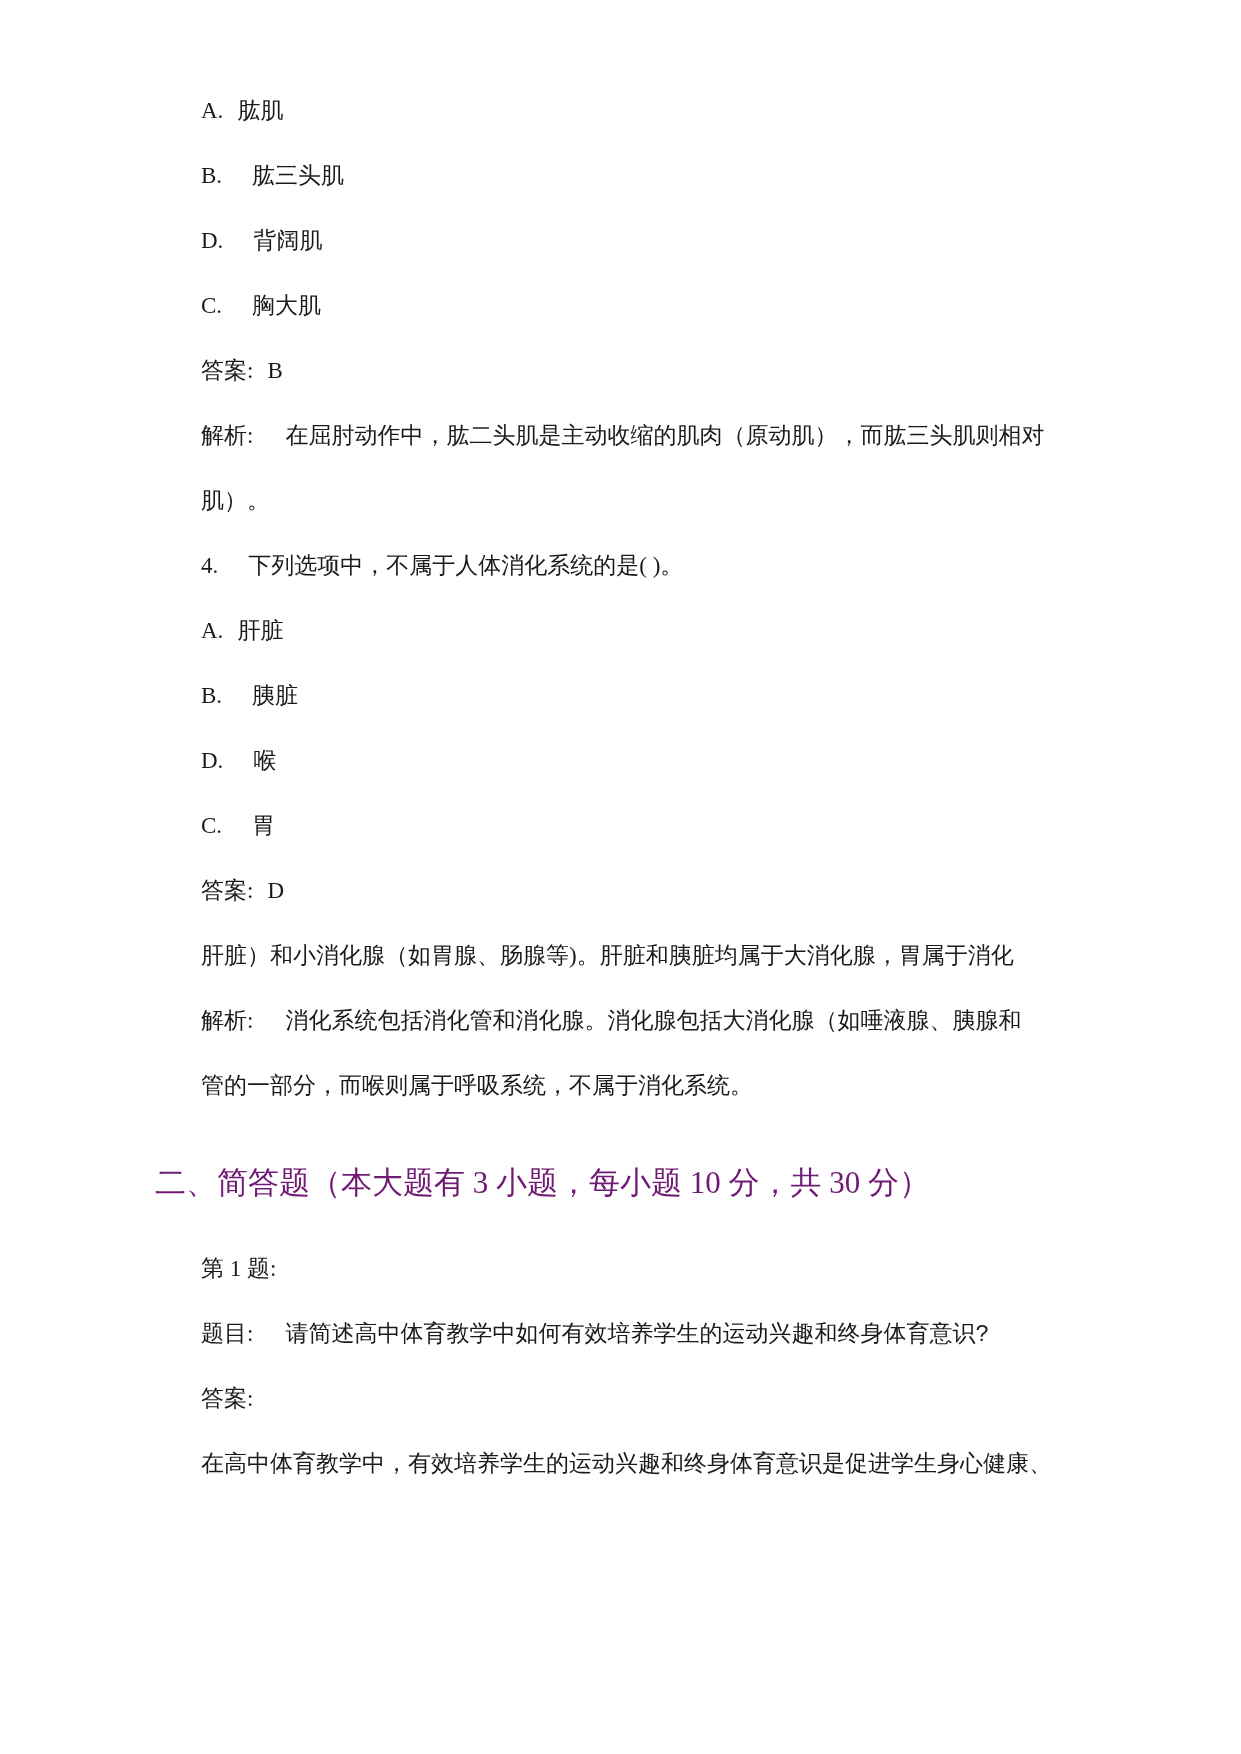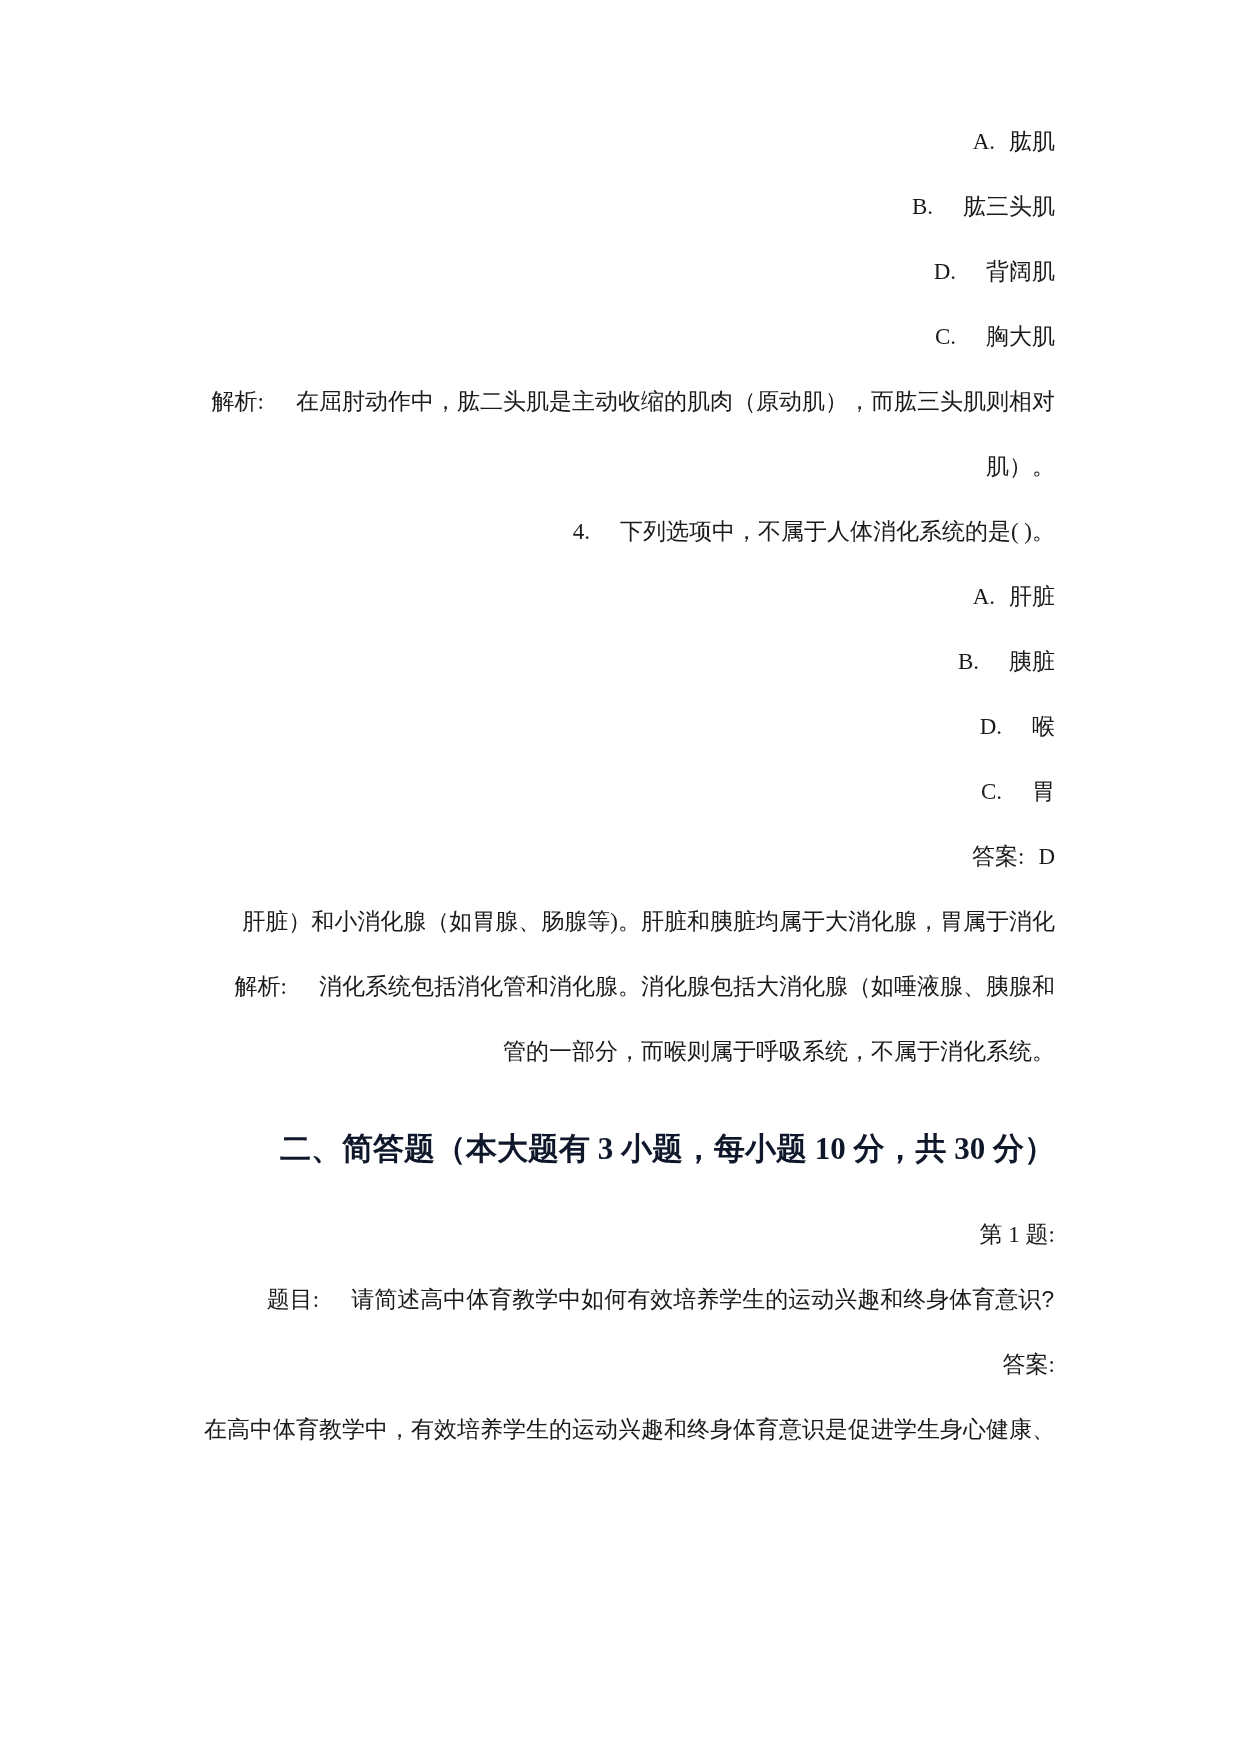--- a/index.html
+++ b/index.html
@@ -10,40 +10,39 @@
   .page {
     position: relative;
     width: 1241px;
     height: 1754px;
     background: #ffffff;
     color: #1a1a1a;
     font-family: "Liberation Serif", "DejaVu Serif", serif;
     overflow: hidden;
   }
   .content {
-    padding: 109px 186px 0 201px;
+    padding: 78px 186px 0 201px;
     font-size: 23px;
-    text-align: right;
   }
   .line {
     height: 65px;
     line-height: 65px;
     white-space: nowrap;
   }
   .gap-sm { margin-left: 14px; }
   .gap-md { margin-left: 30px; }
   .gap-lg { margin-left: 32px; font-family: Liberation Mono, monospace; }
   .section-heading {
     font-size: 31px;
-    font-weight: bold;
+    font-weight: normal;
     height: 66px;
     line-height: 66px;
     margin: 32px 0 20px -46px;
     white-space: nowrap;
-    color: #0f172a;
+    color: #701a75;
   }
 </style>
 </head>
 <body>
 
 <div class="page">
   <div class="content">
 
     <div class="line">
       <span>A.</span><span class="gap-sm">肱肌</span>
@@ -51,20 +50,23 @@
     <div class="line">
       <span>B.</span><span class="gap-md">肱三头肌</span>
     </div>
     <div class="line">
       <span>D.</span><span class="gap-md">背阔肌</span>
     </div>
     <div class="line">
       <span>C.</span><span class="gap-md">胸大肌</span>
     </div>
 
+    <div class="line">
+      <span>答案:</span><span class="gap-sm">B</span>
+    </div>
 
     <div class="line">
       <span>解析:</span><span class="gap-lg">在屈肘动作中，肱二头肌是主动收缩的肌肉（原动肌），而肱三头肌则相对</span>
     </div>
     <div class="line">肌）。</div>
 
     <div class="line">
       <span>4.</span><span class="gap-md">下列选项中，不属于人体消化系统的是( )。</span>
     </div>
 

